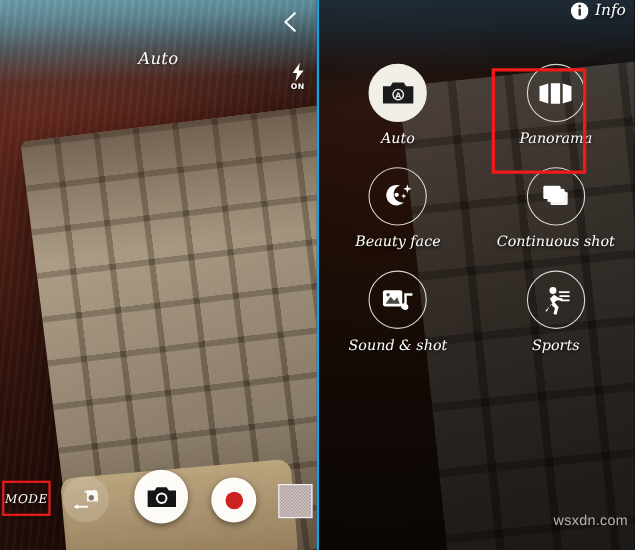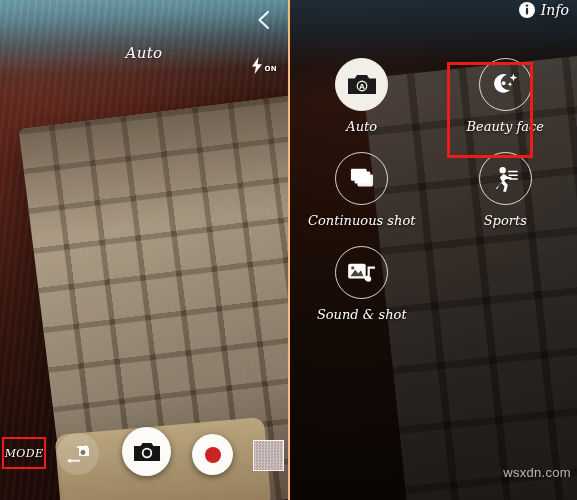--- a/index.html
+++ b/index.html
@@ -19,21 +19,21 @@
     display: flex;
   }
 
   
   .panel {
     position: relative;
     height: 500px;
     overflow: hidden;
   }
   .panel-left  { width: 289px; }
-  .panel-right { width: 288px; border-left: 2px solid #fdba74; }
+  .panel-right { width: 288px; border-left: 2px solid #0ea5e9; }
 
   
   .photo {
     position: absolute;
     inset: 0;
     background:
       
       linear-gradient(178deg,
         rgba(110,168,184,0.92) 0%,
         rgba(96,152,168,0.85) 4%,
@@ -156,20 +156,21 @@
     position: absolute;
     top: 8px; right: 12px;
     width: 24px; height: 24px;
     display: flex; align-items: center; justify-content: center;
   }
   .flash-ctl {
     position: absolute;
     top: 57px; right: 11px;
     display: flex; align-items: flex-end; gap: 1px;
     color: #fff;
+    flex-direction: column;
   }
   .flash-on {
     font-size: 7px;
     font-weight: bold;
     letter-spacing: 0.4px;
     padding-bottom: 1px;
     text-shadow: 0 1px 2px rgba(0,0,0,0.8);
   }
 
   
@@ -388,20 +389,30 @@
             <path d="M0 4.5 h6.8 L9 1 h10 l2.2 3.5 H28 V20 H0 z" fill="#1b1b1b"></path>
             <circle cx="14" cy="12" r="5.4" fill="#f2efe9"></circle>
             <circle cx="14" cy="12" r="4.1" fill="#1b1b1b"></circle>
             <text x="14" y="15" font-size="7" font-family="DejaVu Sans, sans-serif" fill="#f2efe9" text-anchor="middle" font-weight="bold">A</text>
           </svg>
         </div>
         <div class="mode-caption hand-font">Auto</div>
       </div>
 
 
+      <div class="mode-cell">
+        <div class="mode-circle">
+          <svg width="30" height="20" viewBox="0 0 32 21" aria-hidden="true">
+            <path d="M0.5 3.5 L9 0.8 v19.4 L0.5 17.5 z" fill="#ffffff"></path>
+            <path d="M11.5 0.6 h9 v19.8 h-9 z" fill="#ffffff"></path>
+            <path d="M23 0.8 L31.5 3.5 v14 L23 20.2 z" fill="#ffffff"></path>
+          </svg>
+        </div>
+        <div class="mode-caption hand-font">Panorama</div>
+      </div>
 
       <div class="mode-cell">
         <div class="mode-circle">
           <svg width="28" height="28" viewBox="0 0 30 30" aria-hidden="true">
             <path d="M17 4 a10 10 0 1 0 3.6 16.2 a8 8 0 1 1 -3.6 -16.2 z" fill="#ffffff"></path>
             <circle cx="13.5" cy="13" r="2.1" fill="#ffffff"></circle>
             <path d="M24 3 l1.1 3 l3 1.1 l-3 1.1 l-1.1 3 l-1.1 -3 l-3 -1.1 l3 -1.1 z" fill="#ffffff"></path>
             <path d="M20.4 11.6 l0.7 1.9 l1.9 0.7 l-1.9 0.7 l-0.7 1.9 l-0.7 -1.9 l-1.9 -0.7 l1.9 -0.7 z" fill="#ffffff"></path>
           </svg>
         </div>
@@ -410,44 +421,44 @@
 
       <div class="mode-cell">
         <div class="mode-circle">
           <svg width="28" height="24" viewBox="0 0 30 26" aria-hidden="true">
             <rect x="10" y="8" width="17" height="13" rx="1.5" fill="#ffffff" opacity="0.95"></rect>
             <rect x="7" y="5" width="17" height="13" rx="1.5" fill="#ffffff" opacity="0.98"></rect>
             <rect x="3" y="2" width="17" height="13" rx="1.5" fill="#ffffff"></rect>
           </svg>
         </div>
         <div class="mode-caption hand-font">Continuous shot</div>
-      </div>
-
-      <div class="mode-cell">
-        <div class="mode-circle">
-          <svg width="30" height="28" viewBox="0 0 32 30" aria-hidden="true">
-            <circle cx="13.5" cy="5.5" r="3.4" fill="#ffffff"></circle>
-            <path d="M6 25.5 l7-7.5 l-2.5-4.5 l4-4 l4.5 3 l4 0.5 l-0.5 2.5 l-5-0.5 l-2.5 2 l4 4.5 l-2 7.5 l-3-0.6 l1.5-5.6 l-4-4 l-4 7 z" fill="#ffffff"></path>
-            <path d="M20 7 h9 M20.5 11 h8.5 M21.5 15 h7.5" stroke="#ffffff" stroke-width="1.7" stroke-linecap="round"></path>
-          </svg>
-        </div>
-        <div class="mode-caption hand-font">Sports</div>
       </div>
 
       <div class="mode-cell">
         <div class="mode-circle">
           <svg width="30" height="24" viewBox="0 0 32 26" aria-hidden="true">
             <rect x="1" y="3" width="19" height="16" rx="2" fill="#ffffff"></rect>
             <path d="M3.5 16.5 L8.5 9.5 L12 13.5 L15 10 L17.5 16.5 z" fill="#4a4640"></path>
             <circle cx="6" cy="7.5" r="1.7" fill="#4a4640"></circle>
             <path d="M22 6 h8 v2.4 h-5.6 v10.4 a2.8 2.8 0 1 1 -2.4 -2.8 V6 z" fill="#ffffff"></path>
             <circle cx="23" cy="19.6" r="3" fill="#ffffff"></circle>
           </svg>
         </div>
         <div class="mode-caption hand-font">Sound &amp; shot</div>
       </div>
+
+      <div class="mode-cell">
+        <div class="mode-circle">
+          <svg width="30" height="28" viewBox="0 0 32 30" aria-hidden="true">
+            <circle cx="13.5" cy="5.5" r="3.4" fill="#ffffff"></circle>
+            <path d="M6 25.5 l7-7.5 l-2.5-4.5 l4-4 l4.5 3 l4 0.5 l-0.5 2.5 l-5-0.5 l-2.5 2 l4 4.5 l-2 7.5 l-3-0.6 l1.5-5.6 l-4-4 l-4 7 z" fill="#ffffff"></path>
+            <path d="M20 7 h9 M20.5 11 h8.5 M21.5 15 h7.5" stroke="#ffffff" stroke-width="1.7" stroke-linecap="round"></path>
+          </svg>
+        </div>
+        <div class="mode-caption hand-font">Sports</div>
+      </div>
     </div>
 
     <div class="watermark">wsxdn.com</div>
   </div>
 
   <div class="highlight-box"></div>
 </div>
 
 </body></html>

